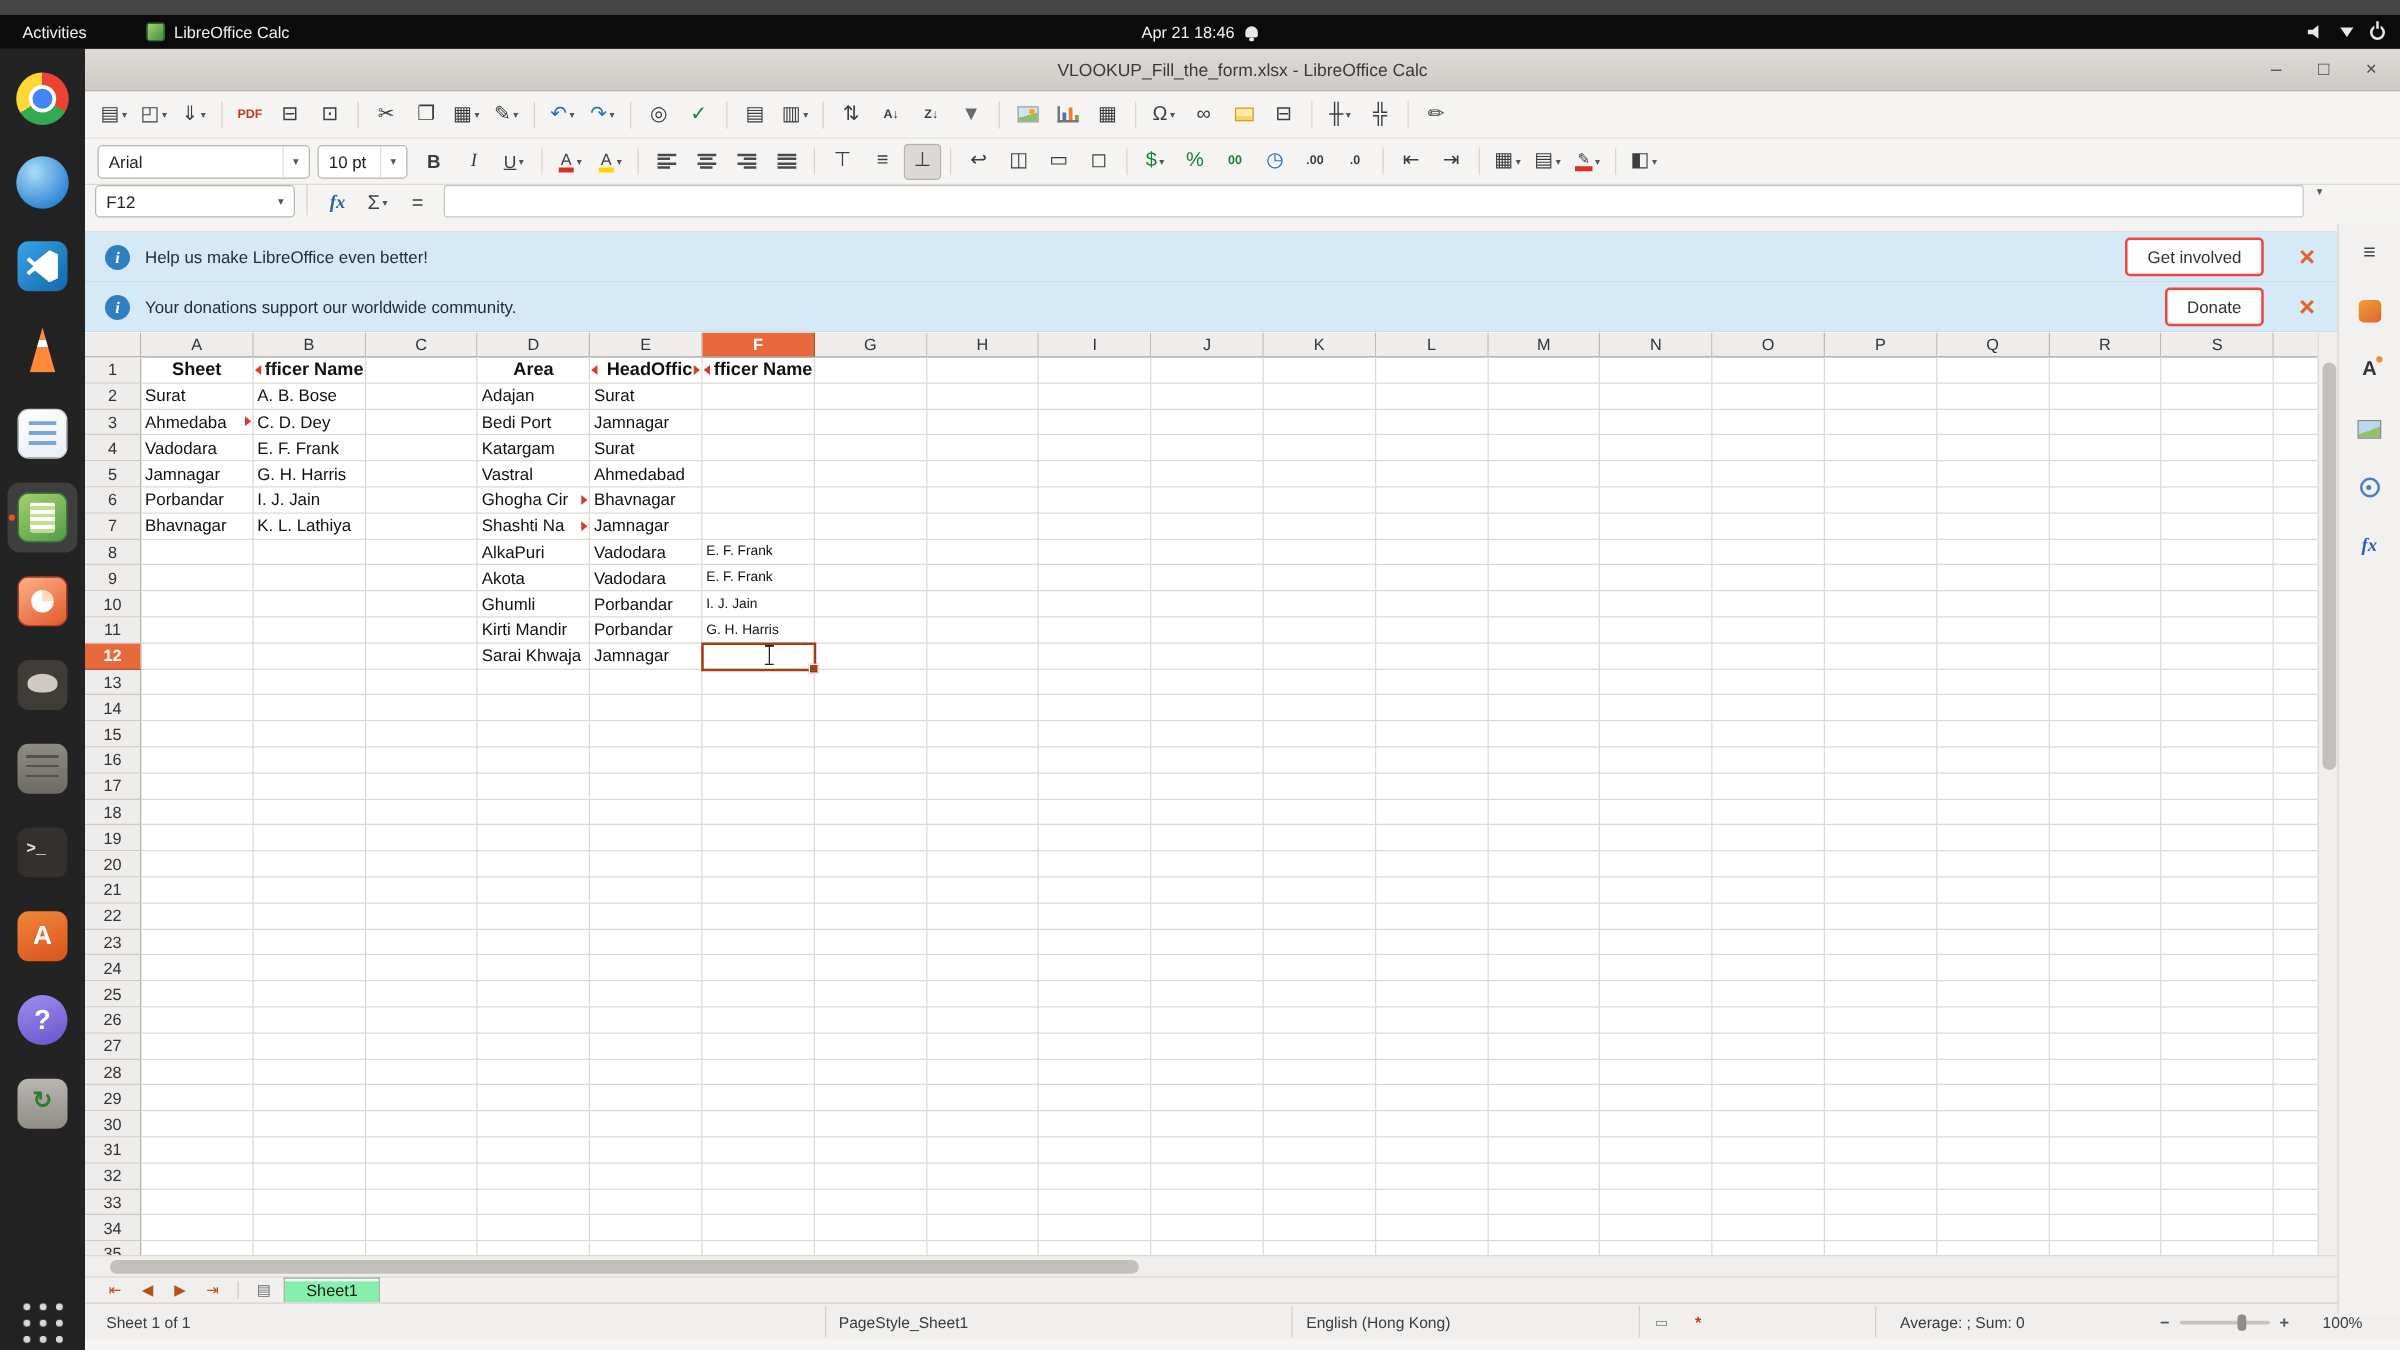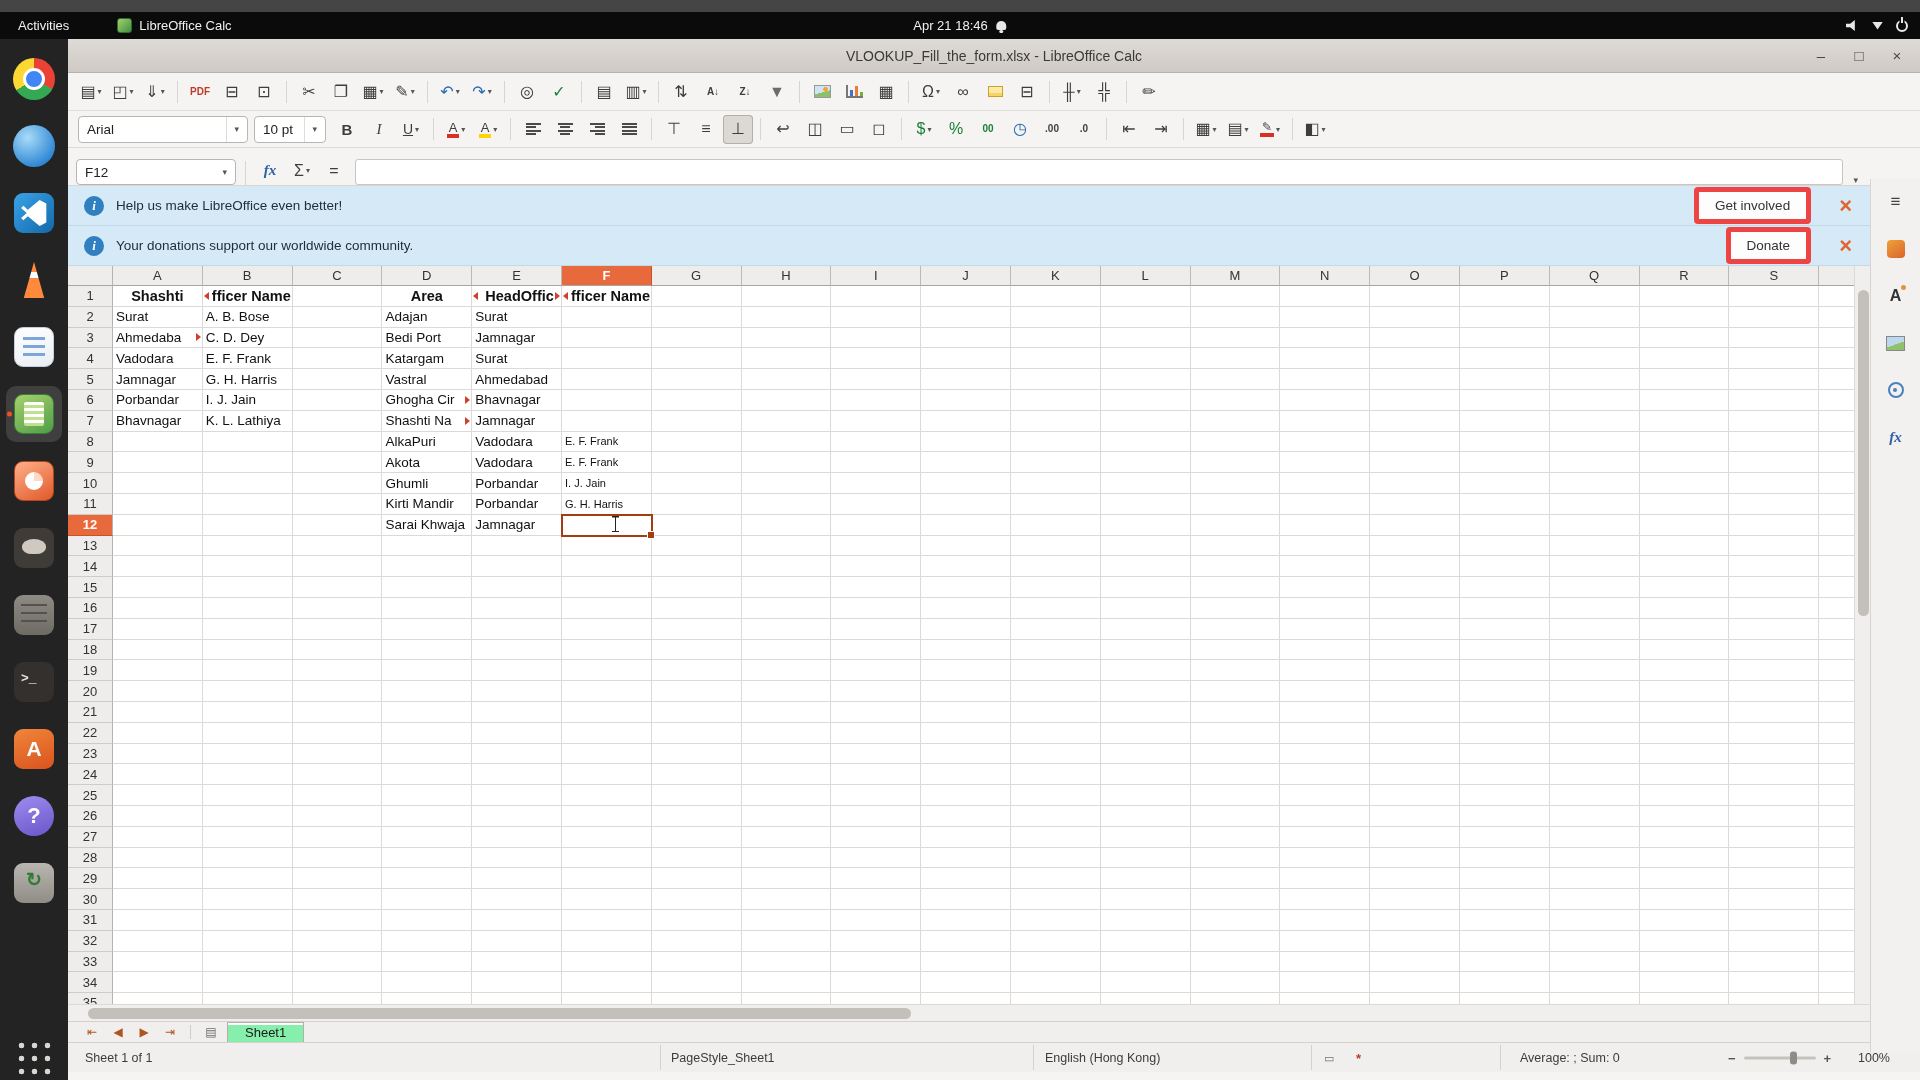--- a/index.html
+++ b/index.html
@@ -82,31 +82,31 @@
   .g.art-img{width:17px;height:13px;border:1px solid #999;background-image:radial-gradient(circle at 70% 30%,#f5a623 0 2px,rgba(0,0,0,0) 2.6px),linear-gradient(165deg,#cfe5f5 0 55%,#8cc06a 55% 100%);}
   .g.art-chart{width:17px;height:13px;border-left:2px solid #777;border-bottom:2px solid #777;background-image:linear-gradient(#4472c4,#4472c4),linear-gradient(#ed7d31,#ed7d31),linear-gradient(#70ad47,#70ad47);background-position:2px bottom,7px bottom,12px bottom;background-size:3px 6px,3px 10px,3px 4px;background-repeat:no-repeat;}
   .g.art-comment{width:15px;height:11px;background:#ffe9a8;border:1px solid #c9a227;box-shadow:inset 0 -3px 0 #f7d564;}
   .combo{height:27px;background:#fff;border:1px solid #b9b5b0;border-radius:4px;display:flex;align-items:center;padding:0 8px;font-size:13.5px;color:#222;gap:8px;}
   .combo .cdd{margin-left:auto;font-size:9px;color:#555;border-left:1px solid #ddd;padding-left:7px;height:100%;display:flex;align-items:center;}
   .combo.fname{width:170px;}
   .combo.fsize{width:72px;}
 
   
   .maincol{margin-right:50px;display:flex;flex-direction:column;}
-  .formulabar{height:38px;background:#f5f4f2;border-bottom:1px solid #d9d6d2;display:flex;align-items:flex-end;padding:0 8px;gap:6px;}
+  .formulabar{height:38px;background:#f5f4f2;border-bottom:1px solid #d9d6d2;display:flex;align-items:flex-start;padding:0 8px;gap:6px;}
   .namebox{width:160px;height:26px;background:#fff;border:1px solid #b9b5b0;border-radius:4px;display:flex;align-items:center;padding:0 8px;font-size:13.5px;color:#222;}
   .namebox .cdd{margin-left:auto;font-size:9px;color:#555;}
   .fsep{width:1px;height:24px;background:#d8d5d1;margin:0 3px;}
   .formula-input{flex:1;height:26px;background:#fff;border:1px solid #c9c6c2;border-radius:3px;padding:0 8px;font-size:13.5px;display:flex;align-items:center;color:#222;}
   .fexpand{font-size:9px;color:#555;padding:0 4px;}
 
   
   .infobar{height:40px;background:#d5eaf6;border-bottom:1px solid #c2d9e8;display:flex;align-items:center;padding:0 16px;gap:12px;font-size:13.5px;color:#20303b;}
   .info-icon{width:20px;height:20px;min-width:20px;border-radius:50%;background:#2f7fc1;color:#fff;font-family:"Liberation Serif",serif;font-style:italic;font-weight:700;display:flex;align-items:center;justify-content:center;font-size:13px;}
-  .infobar .ibtn{margin-left:auto;background:#fdfdfd;border:5px solid #ef4444;border-radius:4px;padding:6px 16px;font-size:13.5px;color:#333;}
+  .infobar .ibtn{margin-left:auto;background:#fdfdfd;border:2px solid #ef4444;border-radius:4px;padding:6px 16px;font-size:13.5px;color:#333;}
   .infobar .close{color:#e0662e;font-size:22px;font-weight:700;margin-left:16px;margin-right:2px;line-height:1;}
 
   
   .sheetwrap{height:738px;display:flex;background:#fff;position:relative;}
   .gridwrap{flex:1;position:relative;overflow:hidden;background:#fff;}
   .colhdrs{display:flex;height:20px;}
   .cornerbox{width:45px;min-width:45px;height:20px;background:#efedeb;border-right:1px solid #b7b4b0;border-bottom:1px solid #a9a5a1;}
   .colhdr{width:89.8px;min-width:89.8px;height:20px;background:#efedeb;border-right:1px solid #bdb9b5;border-bottom:1px solid #a9a5a1;display:flex;align-items:center;justify-content:center;font-size:13px;color:#333;}
   .colhdr.sel{background:#e8693c;border-right-color:#c4542c;color:#fff;font-weight:700;}
   .colhdr.fill{flex:1;border-right:none;width:auto;min-width:0;}
@@ -523,21 +523,21 @@
               <div class="colhdr">P</div>
               <div class="colhdr">Q</div>
               <div class="colhdr">R</div>
               <div class="colhdr">S</div>
               <div class="colhdr fill"></div>
             </div>
           <div>
               <div class="grid-row">
                 <div class="rowhdr">1</div>
                 <div class="cell hdr center">
-                  <span class="ctext">Shashti</span>
+                  <span class="ctext">Sheet</span>
                 </div>
                 <div class="cell hdr has-ml">
                   <span class="mk l"></span>
                   <span class="ctext">fficer Name</span>
                 </div>
                 <div class="cell"></div>
                 <div class="cell hdr center">
                   <span class="ctext">Area</span>
                 </div>
                 <div class="cell hdr center has-ml">

